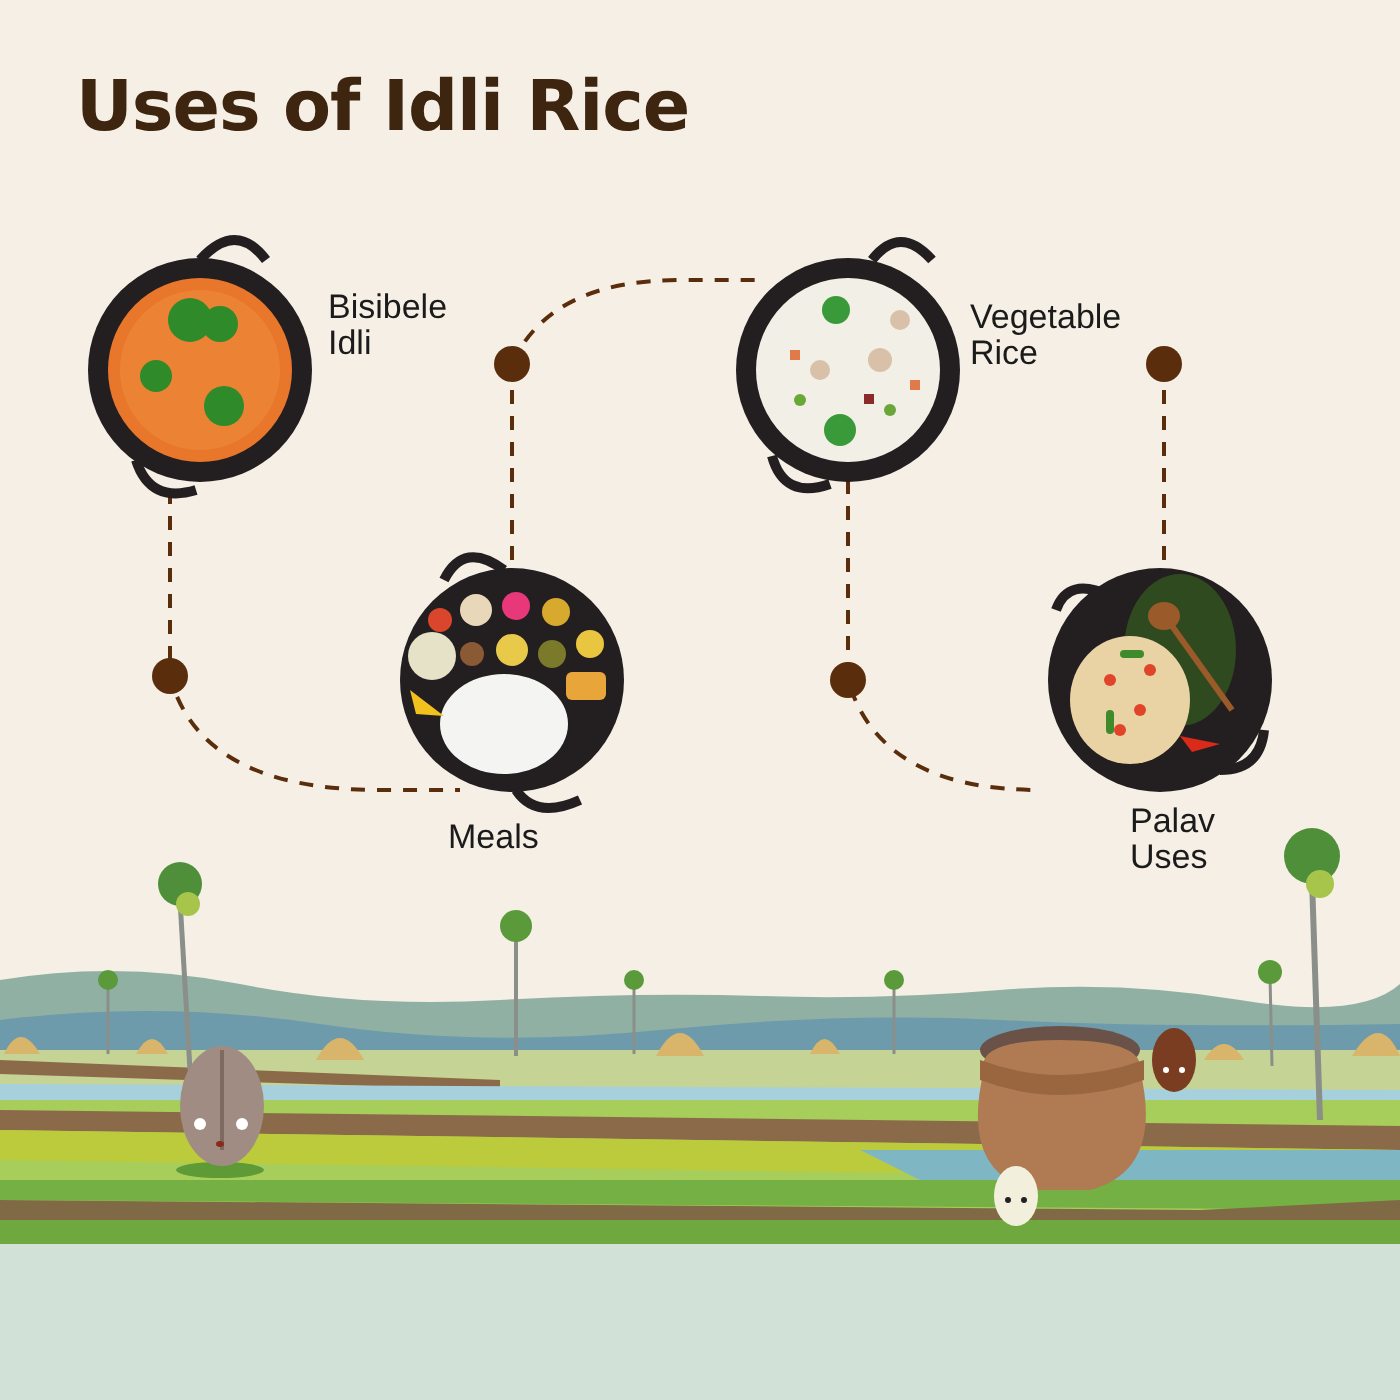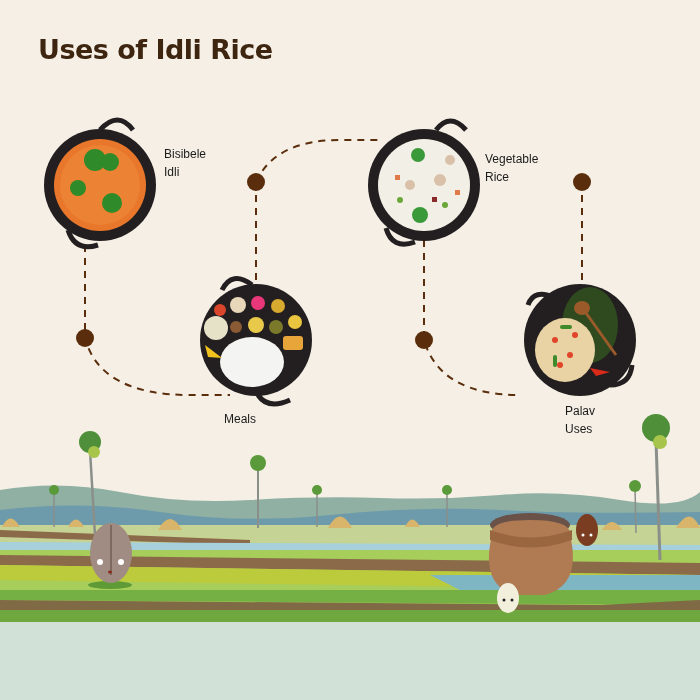--- a/index.html
+++ b/index.html
@@ -1,18 +1,18 @@
 <!DOCTYPE html>
 <html><head>
 <meta charset="utf-8">
 <style>
   html,body{margin:0;padding:0;}
   body{width:700px;height:700px;overflow:hidden;background:#f5efe5;position:relative;font-family:"DejaVu Sans","Liberation Sans",sans-serif;}
-  .title{position:absolute;left:38px;top:34px;font-family:"DejaVu Sans",sans-serif;font-weight:bold;font-size:27px;color:#3d2510;letter-spacing:-0.5px;}
-  .label{position:absolute;font-size:12px;line-height:18px;color:#1b1b1b;font-family:"Liberation Sans",sans-serif;font-weight:500;}
+  .title{position:absolute;left:38px;top:34px;font-family:"DejaVu Sans",sans-serif;font-weight:bold;font-size:35px;color:#3d2510;letter-spacing:-0.5px;}
+  .label{position:absolute;font-size:17px;line-height:18px;color:#1b1b1b;font-family:"Liberation Sans",sans-serif;font-weight:500;}
   svg.scene{position:absolute;left:0;top:0;}
 </style>
 </head>
 <body>
 
 <div class="title">Uses of Idli Rice</div>
 
 <div class="label" style="left:164px;top:145px;">
   <div>Bisibele</div>
   <div>Idli</div>

